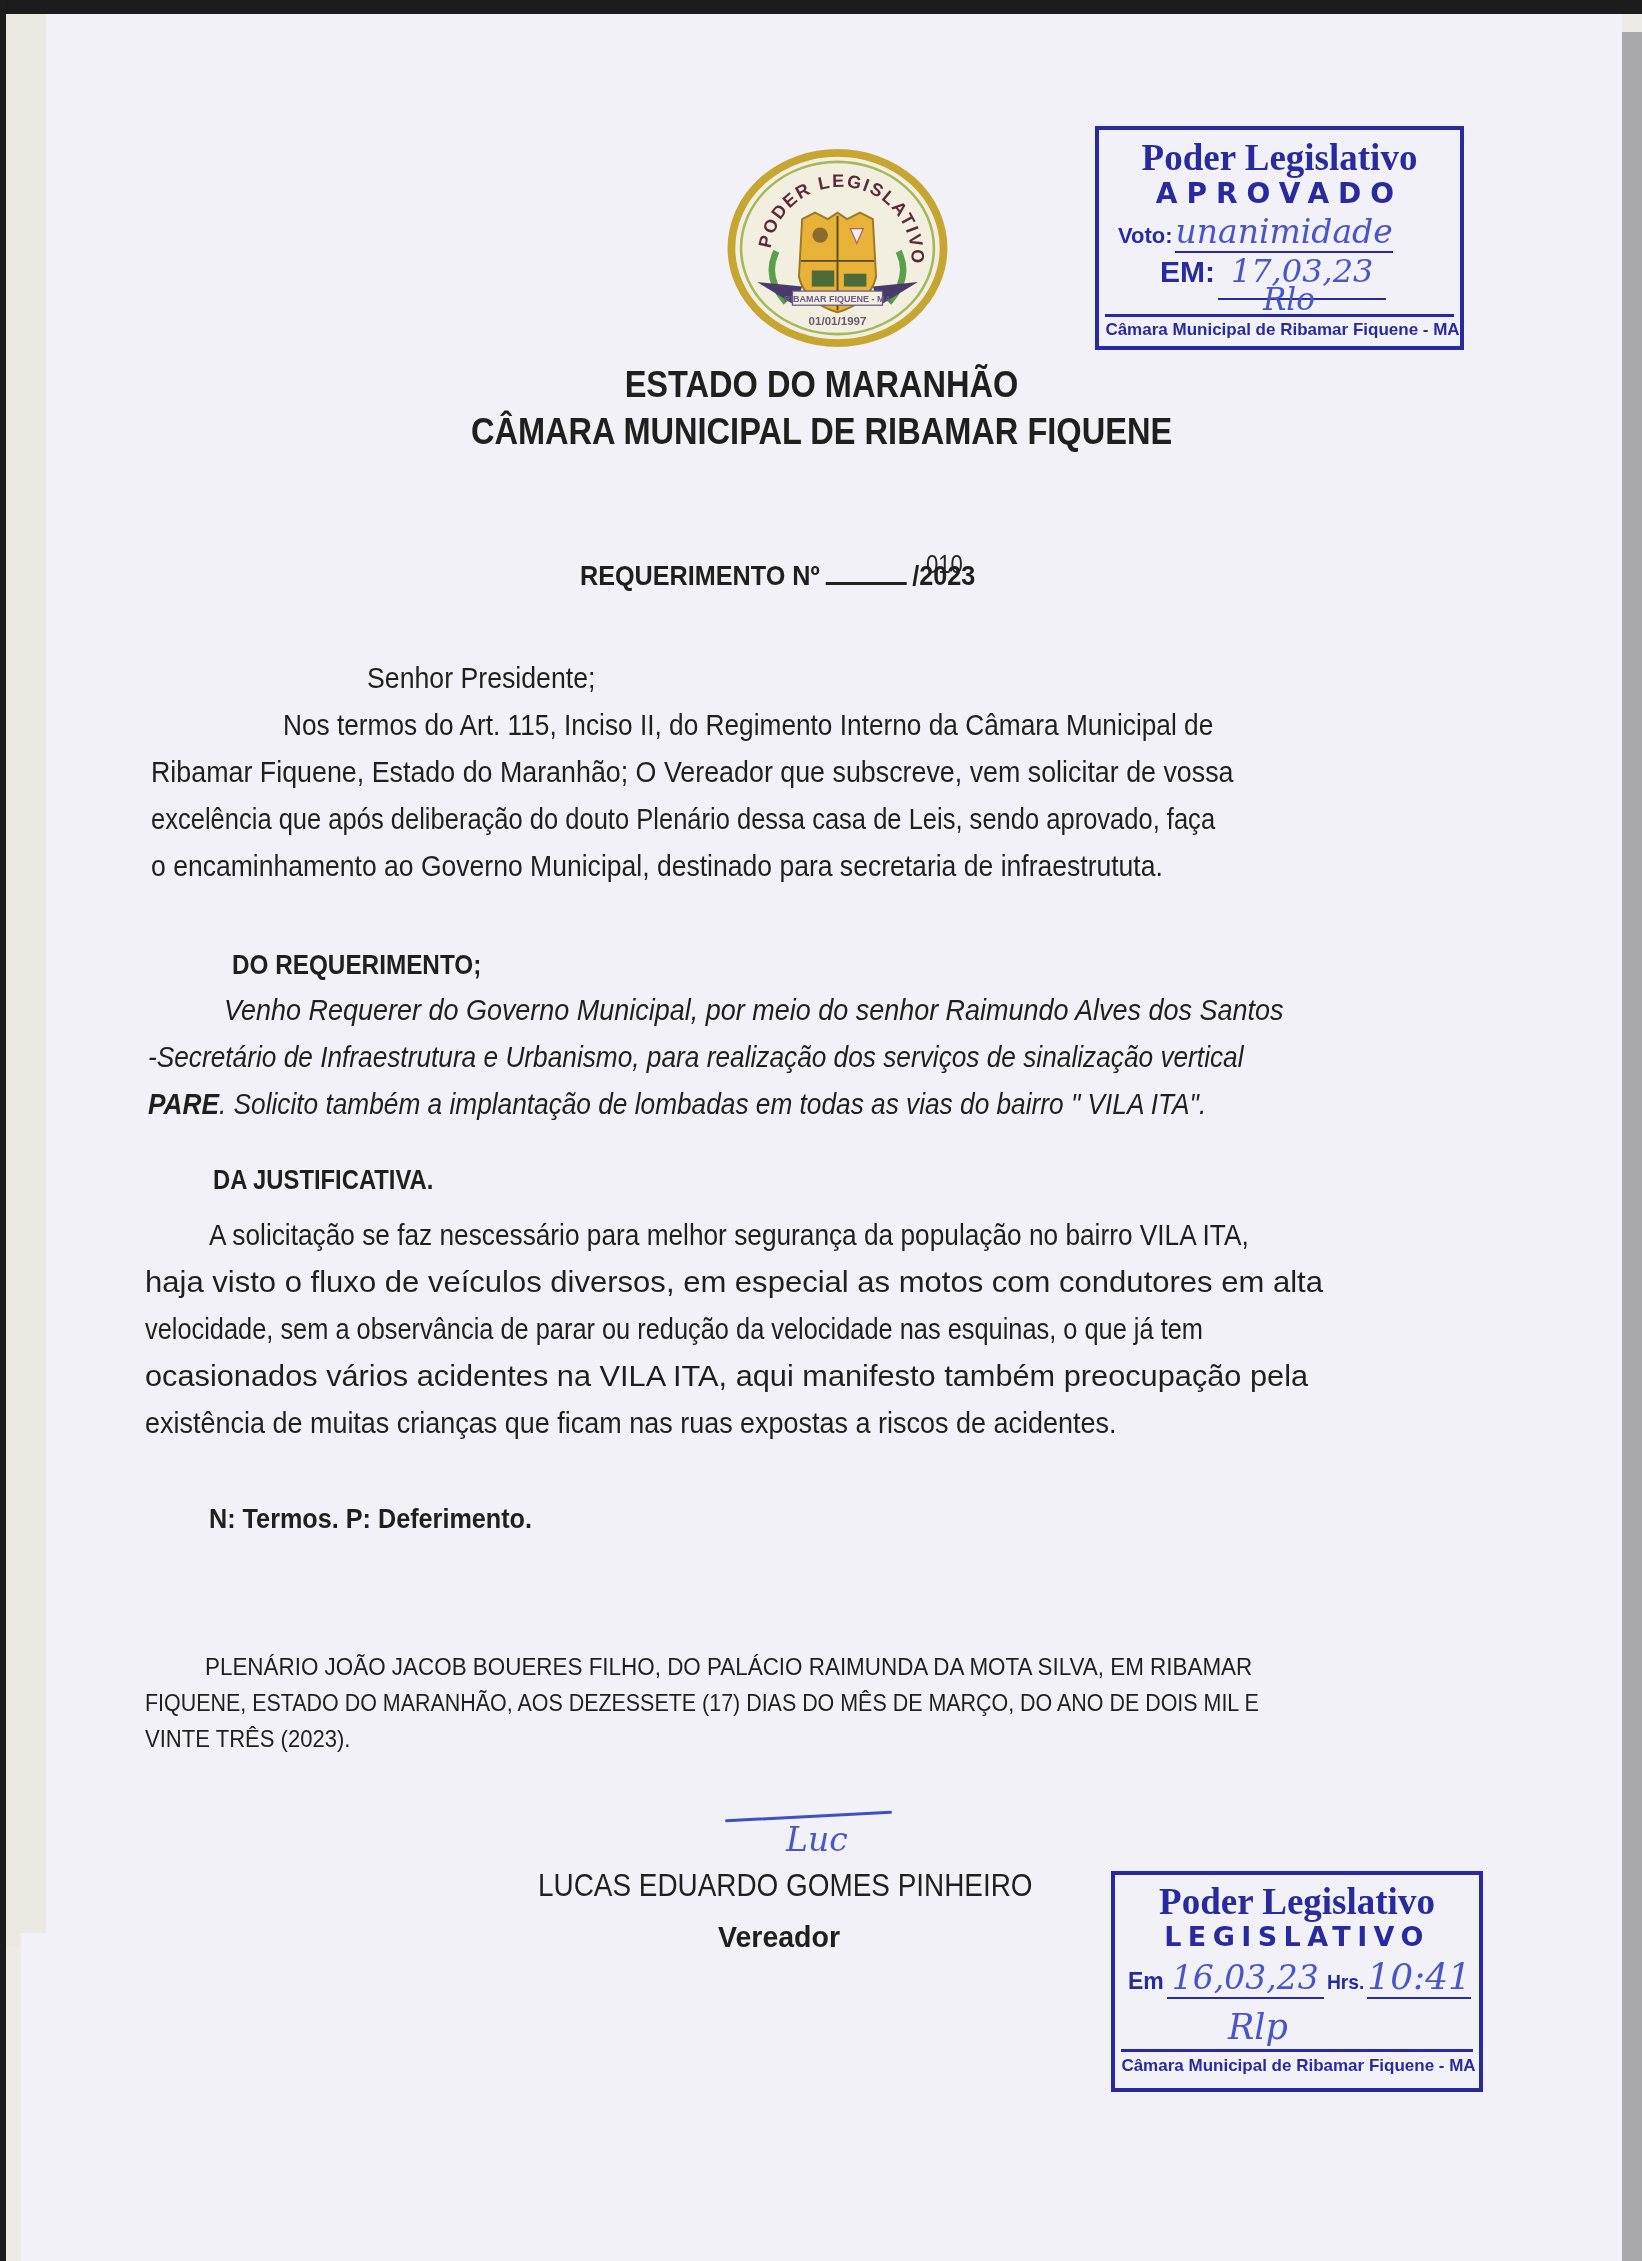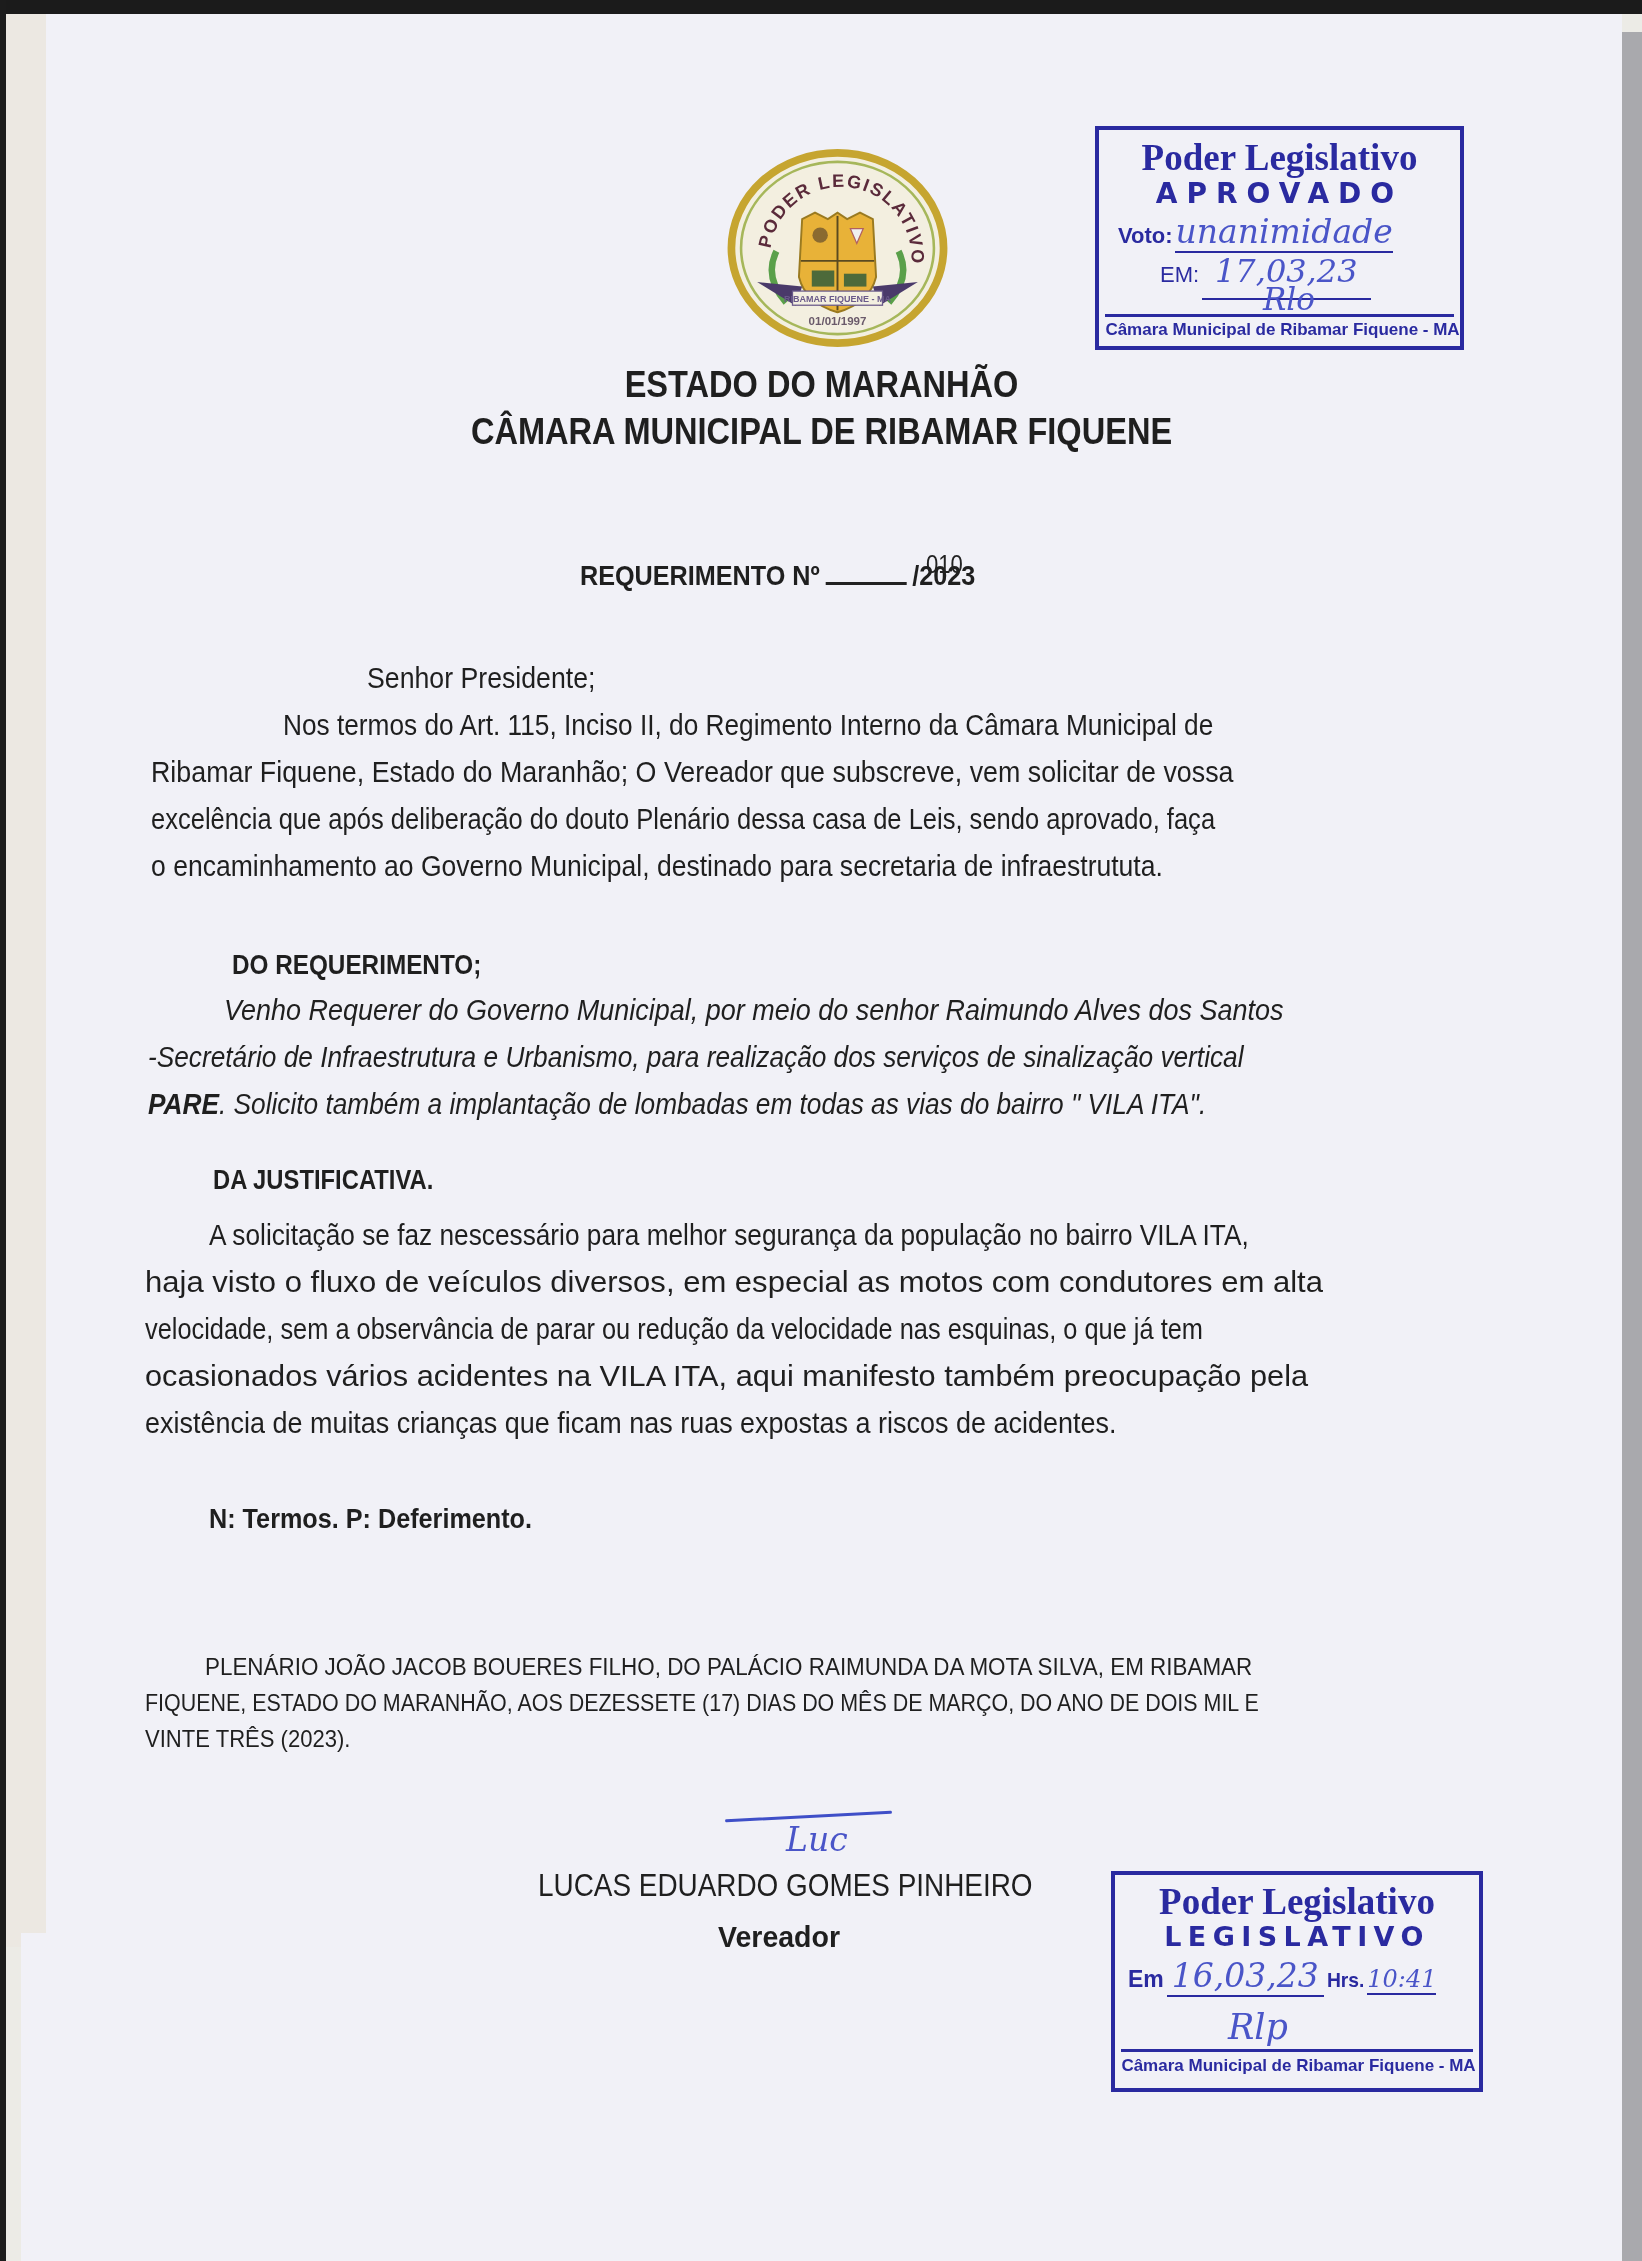--- a/index.html
+++ b/index.html
@@ -79,21 +79,21 @@
 </svg>
 
 <div class="stamp" style="left:1095px; top:126px; width:361px; height:216px;">
   <div class="st-title" style="font-size:37px; margin-top:6.4px;">Poder Legislativo</div>
   <div class="st-status" style="font-size:28px; letter-spacing:9px; margin-top:-2.6px;">APROVADO</div>
   <div style="position:absolute; left:19px; top:82px; white-space:nowrap;">
     <span style="font-size:22px; font-weight:bold;">Voto:</span>
     <span class="hand" style="font-size:33px; border-bottom:2.6px solid #2a2aa0;">unanimidade</span>
   </div>
   <div style="position:absolute; left:61px; top:122px; white-space:nowrap;">
-    <span style="font-size:22px; font-weight:normal;">EM:</span>
+    <span style="font-size:30px; font-weight:bold;">EM:</span>
     <span class="hand" style="font-size:32px; border-bottom:2.6px solid #2a2aa0; padding:8px 13px;">17,03,23</span>
   </div>
   <div class="hand" style="position:absolute; left:164px; top:151px; font-size:31px;">Rlo</div>
   <div class="st-foot" style="top:184px; font-size:17px; padding-top:2.6px;">Câmara Municipal de Ribamar Fiquene - MA</div>
 </div>
 
 <div class="heading h1">ESTADO DO MARANHÃO</div>
 <div class="heading h2">CÂMARA MUNICIPAL DE RIBAMAR FIQUENE</div>
 
 <div class="req-line">
@@ -141,18 +141,18 @@
 <div class="p" style="left:538px; top:1862px; font-size:31px; transform:scaleX(0.9);">LUCAS EDUARDO GOMES PINHEIRO</div>
 <div class="p bold" style="left:718px; top:1913px; font-size:30px; transform:scaleX(0.95);">Vereador</div>
 
 <div class="stamp" style="left:1111px; top:1871px; width:364px; height:213px;">
   <div class="st-title" style="font-size:37px; margin-top:5.2px;">Poder Legislativo</div>
   <div class="st-status" style="font-size:27px; letter-spacing:6.4px; margin-top:-2.6px;">LEGISLATIVO</div>
   <div style="position:absolute; left:13px; top:81px; white-space:nowrap;">
     <span style="font-size:23px; font-weight:bold;">Em</span>
     <span class="hand" style="font-size:33px; border-bottom:2.6px solid #2a2aa0; padding:0 5.2px;">16,03,23</span>
     <span style="font-size:19.3px; font-weight:bold;">Hrs.</span>
-    <span class="hand" style="font-size:24px; border-bottom:2.6px solid #2a2aa0;text-align:right;">10:41</span>
+    <span class="hand" style="font-size:36px; border-bottom:2.6px solid #2a2aa0;text-align:right;">10:41</span>
   </div>
   <div class="hand" style="position:absolute; left:113px; top:132px; font-size:35px;">Rlp</div>
   <div class="st-foot" style="top:174px; font-size:17px; padding-top:3.9px;">Câmara Municipal de Ribamar Fiquene - MA</div>
 </div>
 
 
 </body></html>

